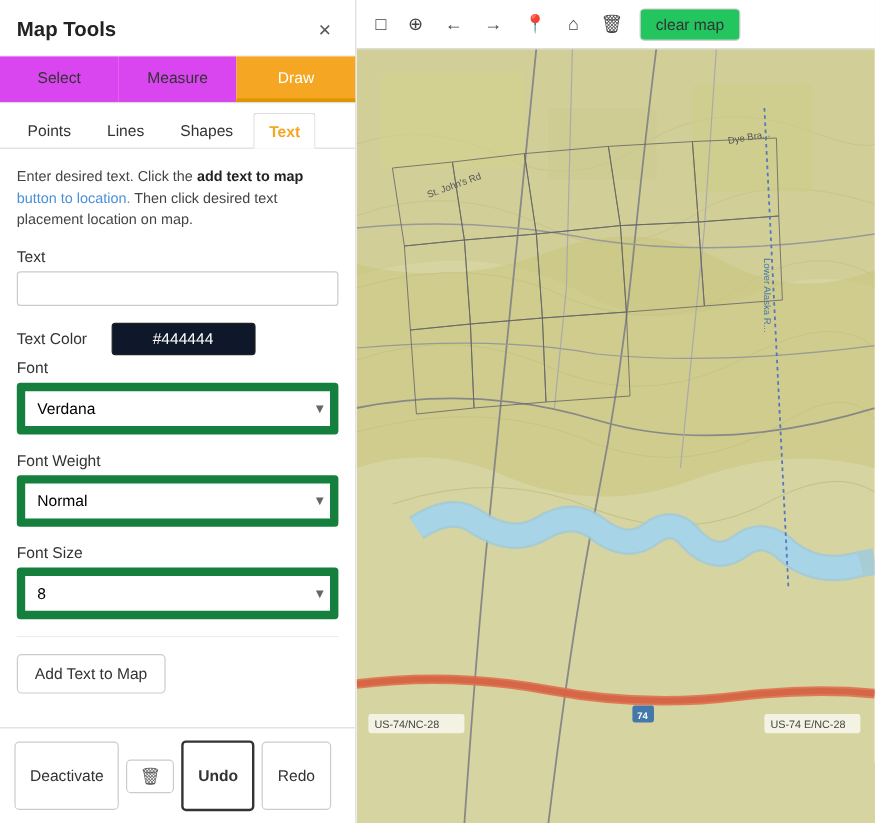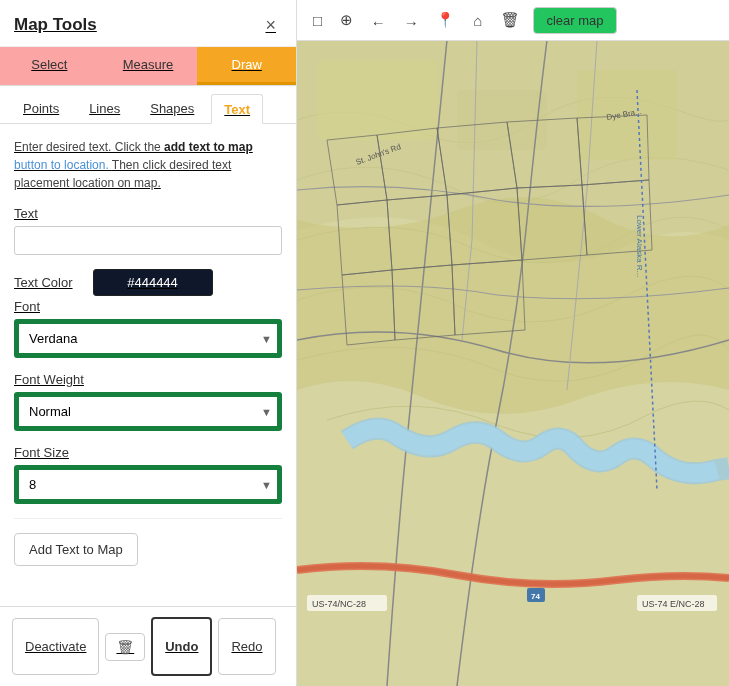--- a/index.html
+++ b/index.html
@@ -3,21 +3,20 @@
   <meta charset="utf-8">
   <style>
     * { box-sizing: border-box; margin: 0; padding: 0; }
     body { font-family: Arial, sans-serif; font-size: 13px; width: 729px; height: 686px; overflow: hidden; display: flex; flex-direction: column; }
 
     .app-container {
       display: flex;
       width: 729px;
       height: 686px;
       position: relative;
-      text-decoration: underline;
     }
 
     
     .left-panel {
       width: 297px;
       min-width: 297px;
       background: #fff;
       display: flex;
       flex-direction: column;
       border-right: 1px solid #ddd;
@@ -51,21 +50,21 @@
     
     .tabs-row {
       display: flex;
       border-bottom: 1px solid #ddd;
     }
 
     .tab-btn {
       flex: 1;
       padding: 10px 4px;
       border: none;
-      background: #fca5a5;
+      background: #d946ef;
       cursor: pointer;
       font-size: 13px;
       color: #333;
       border-bottom: 3px solid transparent;
     }
 
     .tab-btn.active {
       background: #f5a623;
       color: #fff;
       border-bottom: 3px solid #e09400;
@@ -161,21 +160,21 @@
     }
 
     .select-wrapper {
       position: relative;
       width: 100%;
     }
 
     .select-wrapper select {
       width: 100%;
       padding: 7px 28px 7px 10px;
-      border: 5px solid #15803d;
+      border: 7px solid #15803d;
       border-radius: 3px;
       font-size: 13px;
       background: #fff;
       appearance: none;
       cursor: pointer;
       outline: none;
     }
 
     .select-arrow {
       position: absolute;

